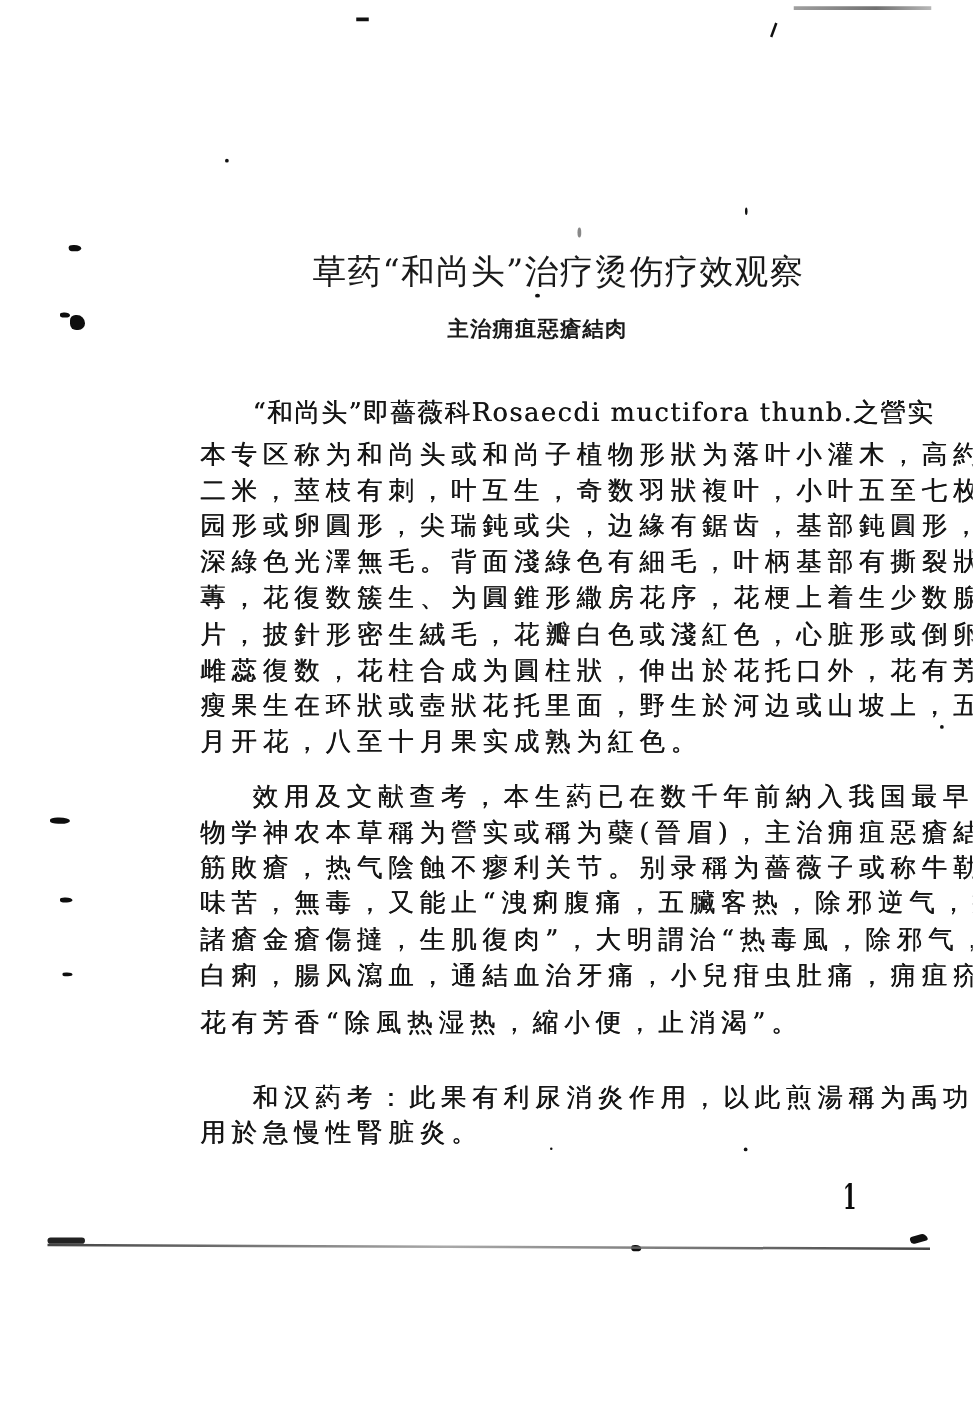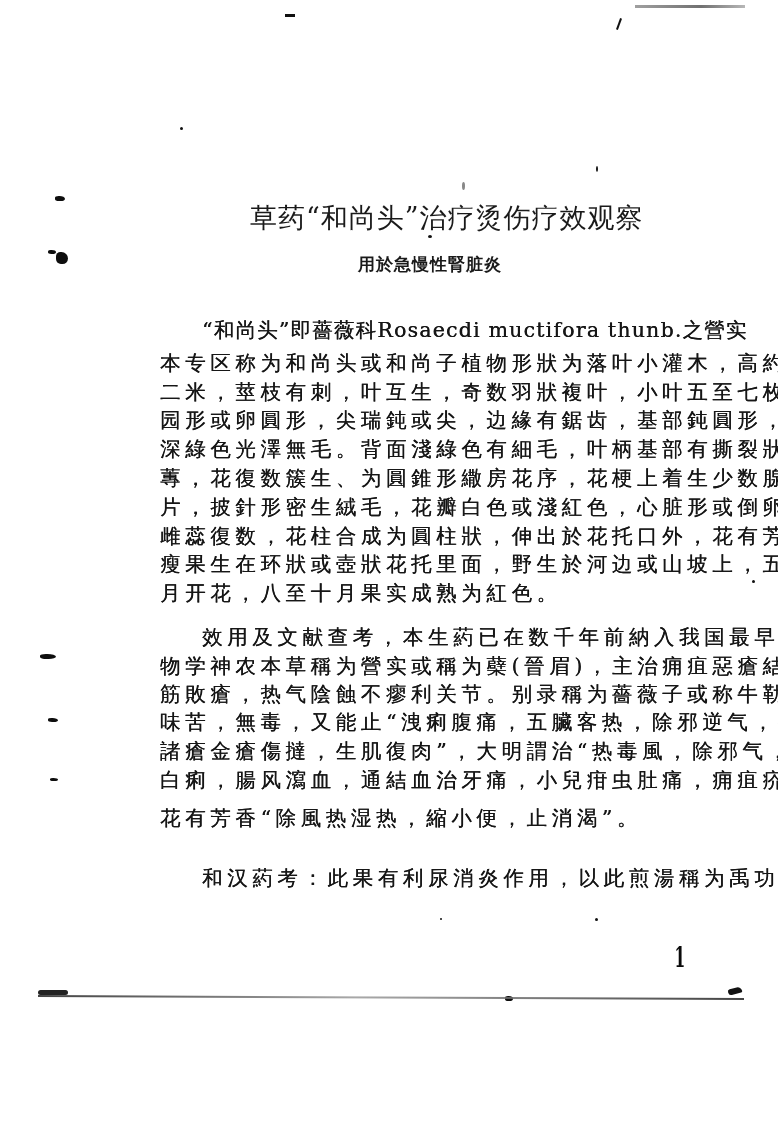--- a/index.html
+++ b/index.html
@@ -142,38 +142,39 @@
   <div class="margin-blot" style="left:505px;top:996px;width:8px;height:5px;"></div>
   <div class="speck" style="left:462px;top:182px;width:3px;height:8px;opacity:0.5;"></div>
   <div class="speck" style="left:596px;top:166px;width:2px;height:6px;"></div>
   <div class="speck" style="left:180px;top:127px;width:3px;height:3px;"></div>
   <div class="speck" style="left:428px;top:235px;width:4px;height:3px;"></div>
   <div class="speck" style="left:752px;top:580px;width:3px;height:3px;"></div>
   <div class="speck" style="left:595px;top:918px;width:3px;height:3px;"></div>
   <div class="speck" style="left:440px;top:918px;width:2px;height:2px;"></div>
 
   <div class="title">草药“和尚头”治疗烫伤疗效观察</div>
-  <div class="affiliation">用於急慢性腎脏炎</div>
+  <div class="affiliation">主治痈疽惡瘡結肉</div>
 
   <div class="body-line indent latin" style="top:316px;">“和尚头”即薔薇科Rosaecdi muctifora thunb.之營实</div>
   <div class="body-line" style="top:349px;">本专区称为和尚头或和尚子植物形狀为落叶小灌木，高約一、</div>
   <div class="body-line" style="top:378px;">二米，莖枝有刺，叶互生，奇数羽狀複叶，小叶五至七枚，椭</div>
   <div class="body-line" style="top:406px;">园形或卵圓形，尖瑞鈍或尖，边緣有鋸齿，基部鈍圓形，叶面</div>
   <div class="body-line" style="top:435px;">深綠色光澤無毛。背面淺綠色有細毛，叶柄基部有撕裂狀托</div>
   <div class="body-line" style="top:464px;">蓴，花復数簇生、为圓錐形繖房花序，花梗上着生少数腺毛蓴</div>
   <div class="body-line" style="top:493px;">片，披針形密生絨毛，花瓣白色或淺紅色，心脏形或倒卵形，</div>
   <div class="body-line" style="top:522px;">雌蕊復数，花柱合成为圓柱狀，伸出於花托口外，花有芳香，</div>
   <div class="body-line" style="top:550px;">瘦果生在环狀或壺狀花托里面，野生於河边或山坡上，五至六</div>
   <div class="body-line" style="top:579px;">月开花，八至十月果实成熟为紅色。</div>
   <div class="body-line indent" style="top:623px;">效用及文献查考，本生葯已在数千年前納入我国最早之葯</div>
   <div class="body-line" style="top:652px;">物学神农本草稱为營实或稱为蘗(晉眉)，主治痈疽惡瘡結肉，跌</div>
   <div class="body-line" style="top:680px;">筋敗瘡，热气陰蝕不瘳利关节。别录稱为薔薇子或称牛勒，根</div>
   <div class="body-line" style="top:708px;">味苦，無毒，又能止“洩痢腹痛，五臟客热，除邪逆气，疽痈</div>
   <div class="body-line" style="top:737px;">諸瘡金瘡傷撻，生肌復肉”，大明謂治“热毒風，除邪气，止</div>
   <div class="body-line" style="top:766px;">白痢，腸风瀉血，通結血治牙痛，小兒疳虫肚痛，痈疽疥癬，</div>
   <div class="body-line" style="top:804px;">花有芳香“除風热湿热，縮小便，止消渴”。</div>
   <div class="body-line indent" style="top:864px;">和汉葯考：此果有利尿消炎作用，以此煎湯稱为禹功湯，</div>
+  <div class="body-line" style="top:892px;">用於急慢性腎脏炎。</div>
 
   <div class="page-number">1</div>
   <div class="rule-start"></div>
   <div class="rule"></div>
   <div class="rule-end"></div>
 </div>
 
 </body></html>

